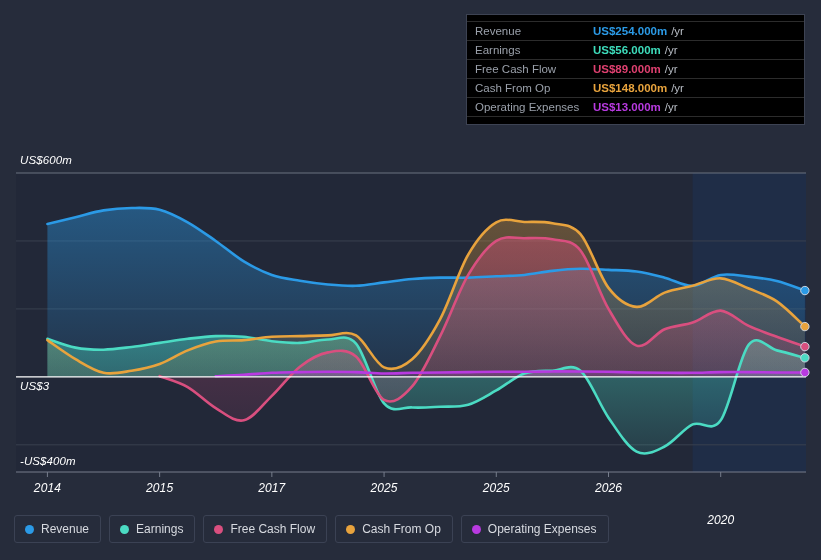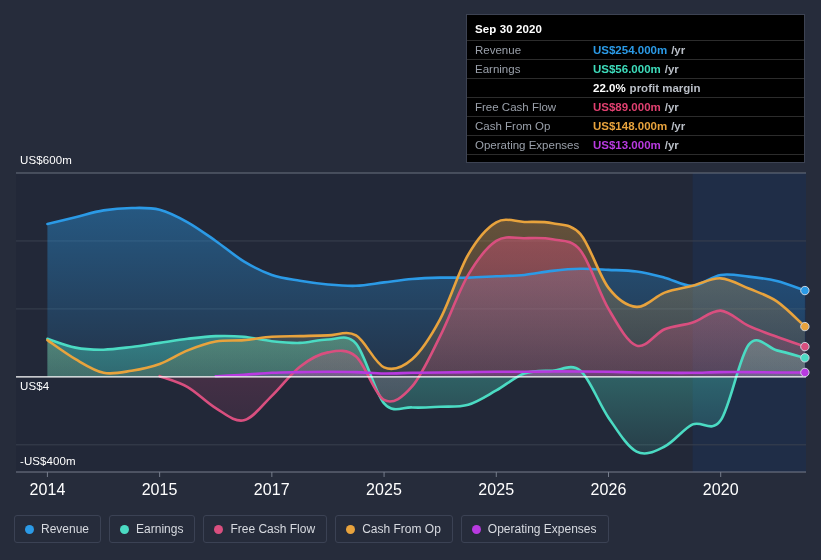--- a/index.html
+++ b/index.html
@@ -32,25 +32,26 @@
     display: block;
   }
 
   
   .axis-label {
     position: absolute;
     color: #ffffff;
     font-size: 11.5px;
     white-space: nowrap;
     letter-spacing: .1px;
+    font-style: italic;
   }
   .ylab { left: 20px; }
   .xlab {
     color: #ffffff;
-    font-size: 16px;
+    font-size: 12px;
     transform: translateX(-50%);
     top: 481px;
   }
 
   
   #tooltip {
     position: absolute;
     left: 466px;
     top: 14px;
     width: 339px;
@@ -80,21 +81,21 @@
     width: 118px;
     flex: 0 0 118px;
     white-space: nowrap;
   }
   .tt-val {
     font-weight: bold;
     white-space: nowrap;
   }
   .tt-unit {
     color: #b9bec6;
-    font-weight: bold;
+    font-weight: normal;
     margin-left: 4px;
   }
   .tt-sub {
     color: #ffffff;
   }
 
   
   #legend {
     position: absolute;
     left: 14px;
@@ -202,47 +203,42 @@
         <line x1="159.63636363636132" x2="159.63636363636132" y1="472" y2="477" stroke="#767d8c" stroke-width="1"></line>
         <line x1="271.85227272727104" x2="271.85227272727104" y1="472" y2="477" stroke="#767d8c" stroke-width="1"></line>
         <line x1="384.0681818181807" x2="384.0681818181807" y1="472" y2="477" stroke="#767d8c" stroke-width="1"></line>
         <line x1="496.28409090909037" x2="496.28409090909037" y1="472" y2="477" stroke="#767d8c" stroke-width="1"></line>
         <line x1="608.5" x2="608.5" y1="472" y2="477" stroke="#767d8c" stroke-width="1"></line>
         <line x1="720.7159090909097" x2="720.7159090909097" y1="472" y2="477" stroke="#767d8c" stroke-width="1"></line>
       </g>
   </svg>
 
   <div class="axis-label ylab" style="top:154px">US$600m</div>
-  <div class="axis-label ylab" style="top:380px">US$4</div>
+  <div class="axis-label ylab" style="top:380px">US$3</div>
   <div class="axis-label ylab" style="top:455px">-US$400m</div>
 
   <div id="xlabels">
       <div class="axis-label xlab" style="left: 47.4205px;">2014</div>
       <div class="axis-label xlab" style="left: 159.636px; text-align: right;">2015</div>
       <div class="axis-label xlab" style="left: 271.852px;">2017</div>
       <div class="axis-label xlab" style="left: 384.068px;">2025</div>
       <div class="axis-label xlab" style="left: 496.284px;">2025</div>
       <div class="axis-label xlab" style="left: 608.5px;">2026</div>
-      <div class="axis-label xlab" style="left: 720.716px;">2020</div>
+      <div class="axis-label xlab" style="left: 720.716px; margin-top: 32px;">2020</div>
     </div>
 
   <div id="tooltip">
-    <div class="tt-date">Sep 30 2020</div>
     <div id="tt-rows">
         <div class="tt-row">
           <div class="tt-label">Revenue</div>
           <div class="tt-val" style="color: rgb(43, 154, 230);">US$254.000m<span class="tt-unit">/yr</span></div>
         </div>
         <div class="tt-row">
           <div class="tt-label">Earnings</div>
           <div class="tt-val" style="color: rgb(61, 220, 187);">US$56.000m<span class="tt-unit">/yr</span></div>
-        </div>
-        <div class="tt-row">
-          <div class="tt-label"></div>
-          <div class="tt-val tt-sub" style="color: rgb(255, 255, 255);">22.0%<span class="tt-unit">profit margin</span></div>
         </div>
         <div class="tt-row">
           <div class="tt-label">Free Cash Flow</div>
           <div class="tt-val" style="color: rgb(224, 64, 112);">US$89.000m<span class="tt-unit">/yr</span></div>
         </div>
         <div class="tt-row">
           <div class="tt-label">Cash From Op</div>
           <div class="tt-val" style="color: rgb(232, 163, 61);">US$148.000m<span class="tt-unit">/yr</span></div>
         </div>
         <div class="tt-row last">

